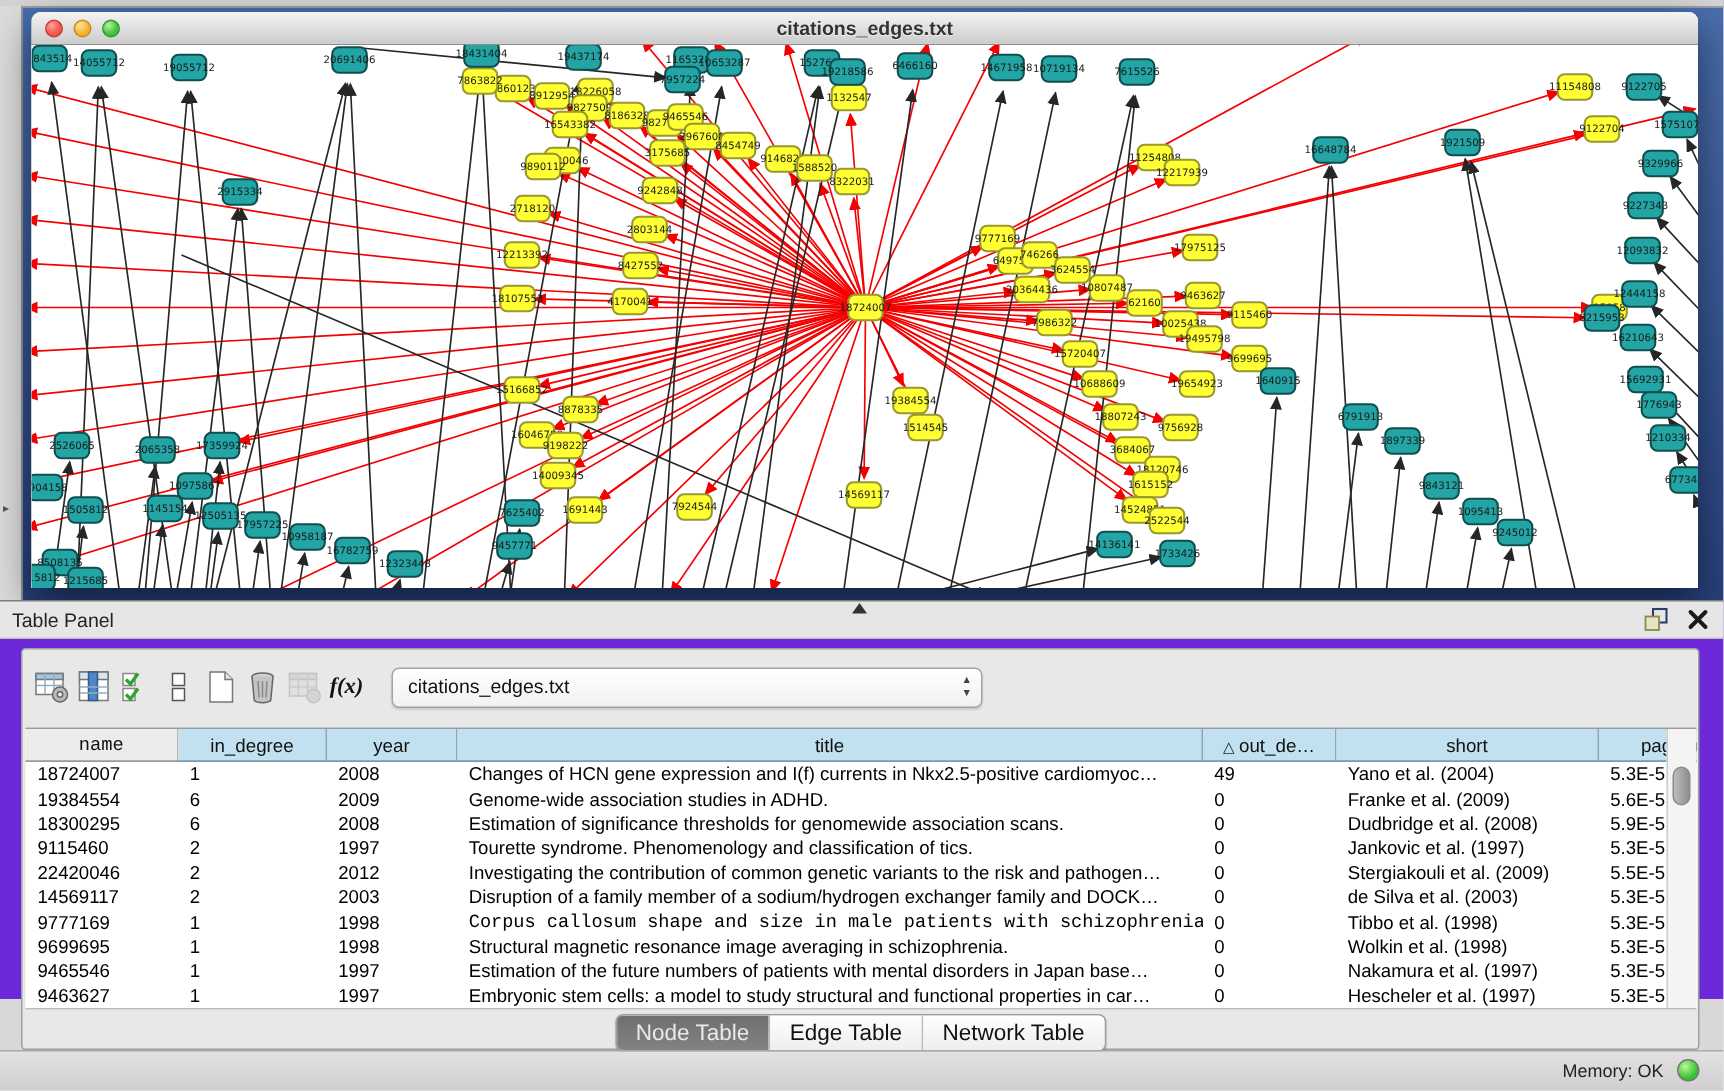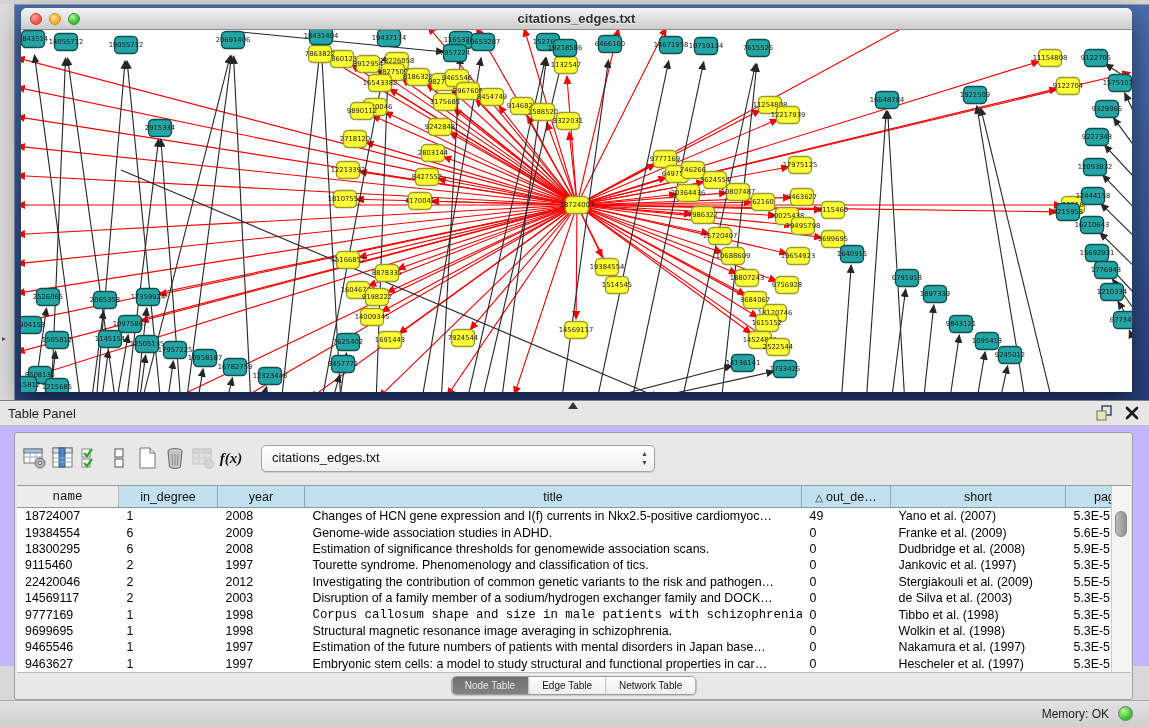--- a/index.html
+++ b/index.html
@@ -17,21 +17,21 @@
     background:linear-gradient(#f4f4f4,#cccccc);border-bottom:1px solid #8e8e8e;box-sizing:border-box;}
   #titlebar .title{display:block;text-align:center;font-size:13px;color:#333;line-height:21px;
     font-weight:bold;text-shadow:0 1px 0 rgba(255,255,255,.7);}
   .tl{position:absolute;top:5px;width:12px;height:12px;border-radius:50%;box-sizing:border-box;}
   .tl.red{left:9px;background:radial-gradient(circle at 35% 30%,#ffa39e,#f4554d 60%);border:1px solid #c93a32;}
   .tl.yellow{left:28px;background:radial-gradient(circle at 35% 30%,#ffe2a0,#f7b02d 60%);border:1px solid #c78c1e;}
   .tl.green{left:47px;background:radial-gradient(circle at 35% 30%,#b6f2a5,#3fc23c 60%);border:1px solid #2e9a2c;}
   #canvas{position:absolute;left:0;top:22px;width:1111px;height:362px;background:#ffffff;overflow:hidden;}
   #graph{display:block;}
   
-  #table-panel{position:absolute;left:0;top:400px;width:1149px;height:266px;background:#c4b5fd;}
+  #table-panel{position:absolute;left:0;top:400px;width:1149px;height:266px;background:#6d28d9;}
   #panel-header{position:absolute;left:0;top:0;width:100%;height:26px;background:#e6e6e6;
     border-top:1px solid #7c7c7c;border-bottom:1px solid #c2c2c2;box-sizing:border-box;}
   #panel-header .ptitle{position:absolute;left:8px;top:5px;font-size:13px;color:#222;}
   #panel-header .hicons{position:absolute;right:10px;top:4px;display:flex;gap:12px;align-items:center;}
   #split-arrow{position:absolute;left:568px;top:1px;width:0;height:0;
     border-left:5px solid transparent;border-right:5px solid transparent;border-bottom:7px solid #333;}
   #panel-inner{position:absolute;left:14px;top:32px;width:1119px;height:268px;
     border:1px solid #9f9f9f;border-radius:3px;background:#e8e8e8;box-sizing:border-box;}
   
   #tp-toolbar{position:absolute;left:6px;top:6px;height:38px;display:flex;align-items:center;}
@@ -54,21 +54,21 @@
   table.grid th .sort{font-size:10px;margin-right:3px;color:#223;}
   table.grid td{height:16.4px;font-size:12.4px;color:#000;padding:0 8px;white-space:nowrap;overflow:hidden;
     background:#fff;}
   
   #vscroll{position:absolute;right:0;top:0;width:19px;height:100%;background:#f4f4f4;border-left:1px solid #cccccc;}
   #vscroll .thumb{position:absolute;left:3px;top:25px;width:12px;height:26px;border-radius:7px;
     background:linear-gradient(90deg,#bdbdbd,#8f8f8f);border:1px solid #8a8a8a;box-sizing:border-box;}
   
   #tabs{position:absolute;left:50%;transform:translateX(-50%);top:243px;display:flex;
     border:1px solid #9c9c9c;border-radius:5px;overflow:hidden;background:#fff;box-shadow:0 1px 1px rgba(0,0,0,.15);}
-  #tabs .tab{padding:3px 13px;font-size:10px;color:#111;background:linear-gradient(#ffffff,#eeeeee);
+  #tabs .tab{padding:3px 13px;font-size:15px;color:#111;background:linear-gradient(#ffffff,#eeeeee);
     border-left:1px solid #bdbdbd;cursor:default;}
   #tabs .tab:first-child{border-left:none;}
   #tabs .tab.active{background:linear-gradient(#6f6f6f,#828282);color:#e9e9e9;}
   
   #status-bar{position:absolute;left:0;top:300px;width:100%;height:27px;background:linear-gradient(#e2e2e2,#cfcfcf);
     border-top:1px solid #ababab;box-sizing:border-box;}
   #status-bar .mem{position:absolute;right:40px;top:6px;font-size:12px;color:#222;}
   #status-bar .led{position:absolute;right:16px;top:5px;width:15px;height:15px;border-radius:50%;
     background:radial-gradient(circle at 35% 30%,#b9f79a,#35c22d 65%);border:1px solid #777;box-sizing:border-box;}
 </style>
@@ -841,21 +841,21 @@
               <th style="width: 100px;"><span>pagerank</span></th>
             </tr>
           </thead>
         <tbody id="tbody">
             <tr>
               <td style="width: 93px;">18724007</td>
               <td style="width: 90px;">1</td>
               <td style="width: 78px;">2008</td>
               <td style="width: 488px;">Changes of HCN gene expression and I(f) currents in Nkx2.5-positive cardiomyoc…</td>
               <td style="width: 80px;">49</td>
-              <td style="width: 166px;">Yano et al. (2007)</td>
+              <td style="width: 166px;">Yano et al. (2004)</td>
               <td style="width: 100px;">5.3E-5</td>
             </tr>
             <tr>
               <td style="width: 93px;">19384554</td>
               <td style="width: 90px;">6</td>
               <td style="width: 78px;">2009</td>
               <td style="width: 488px;">Genome-wide association studies in ADHD.</td>
               <td style="width: 80px;">0</td>
               <td style="width: 166px;">Franke et al. (2009)</td>
               <td style="width: 100px;">5.6E-5</td>

